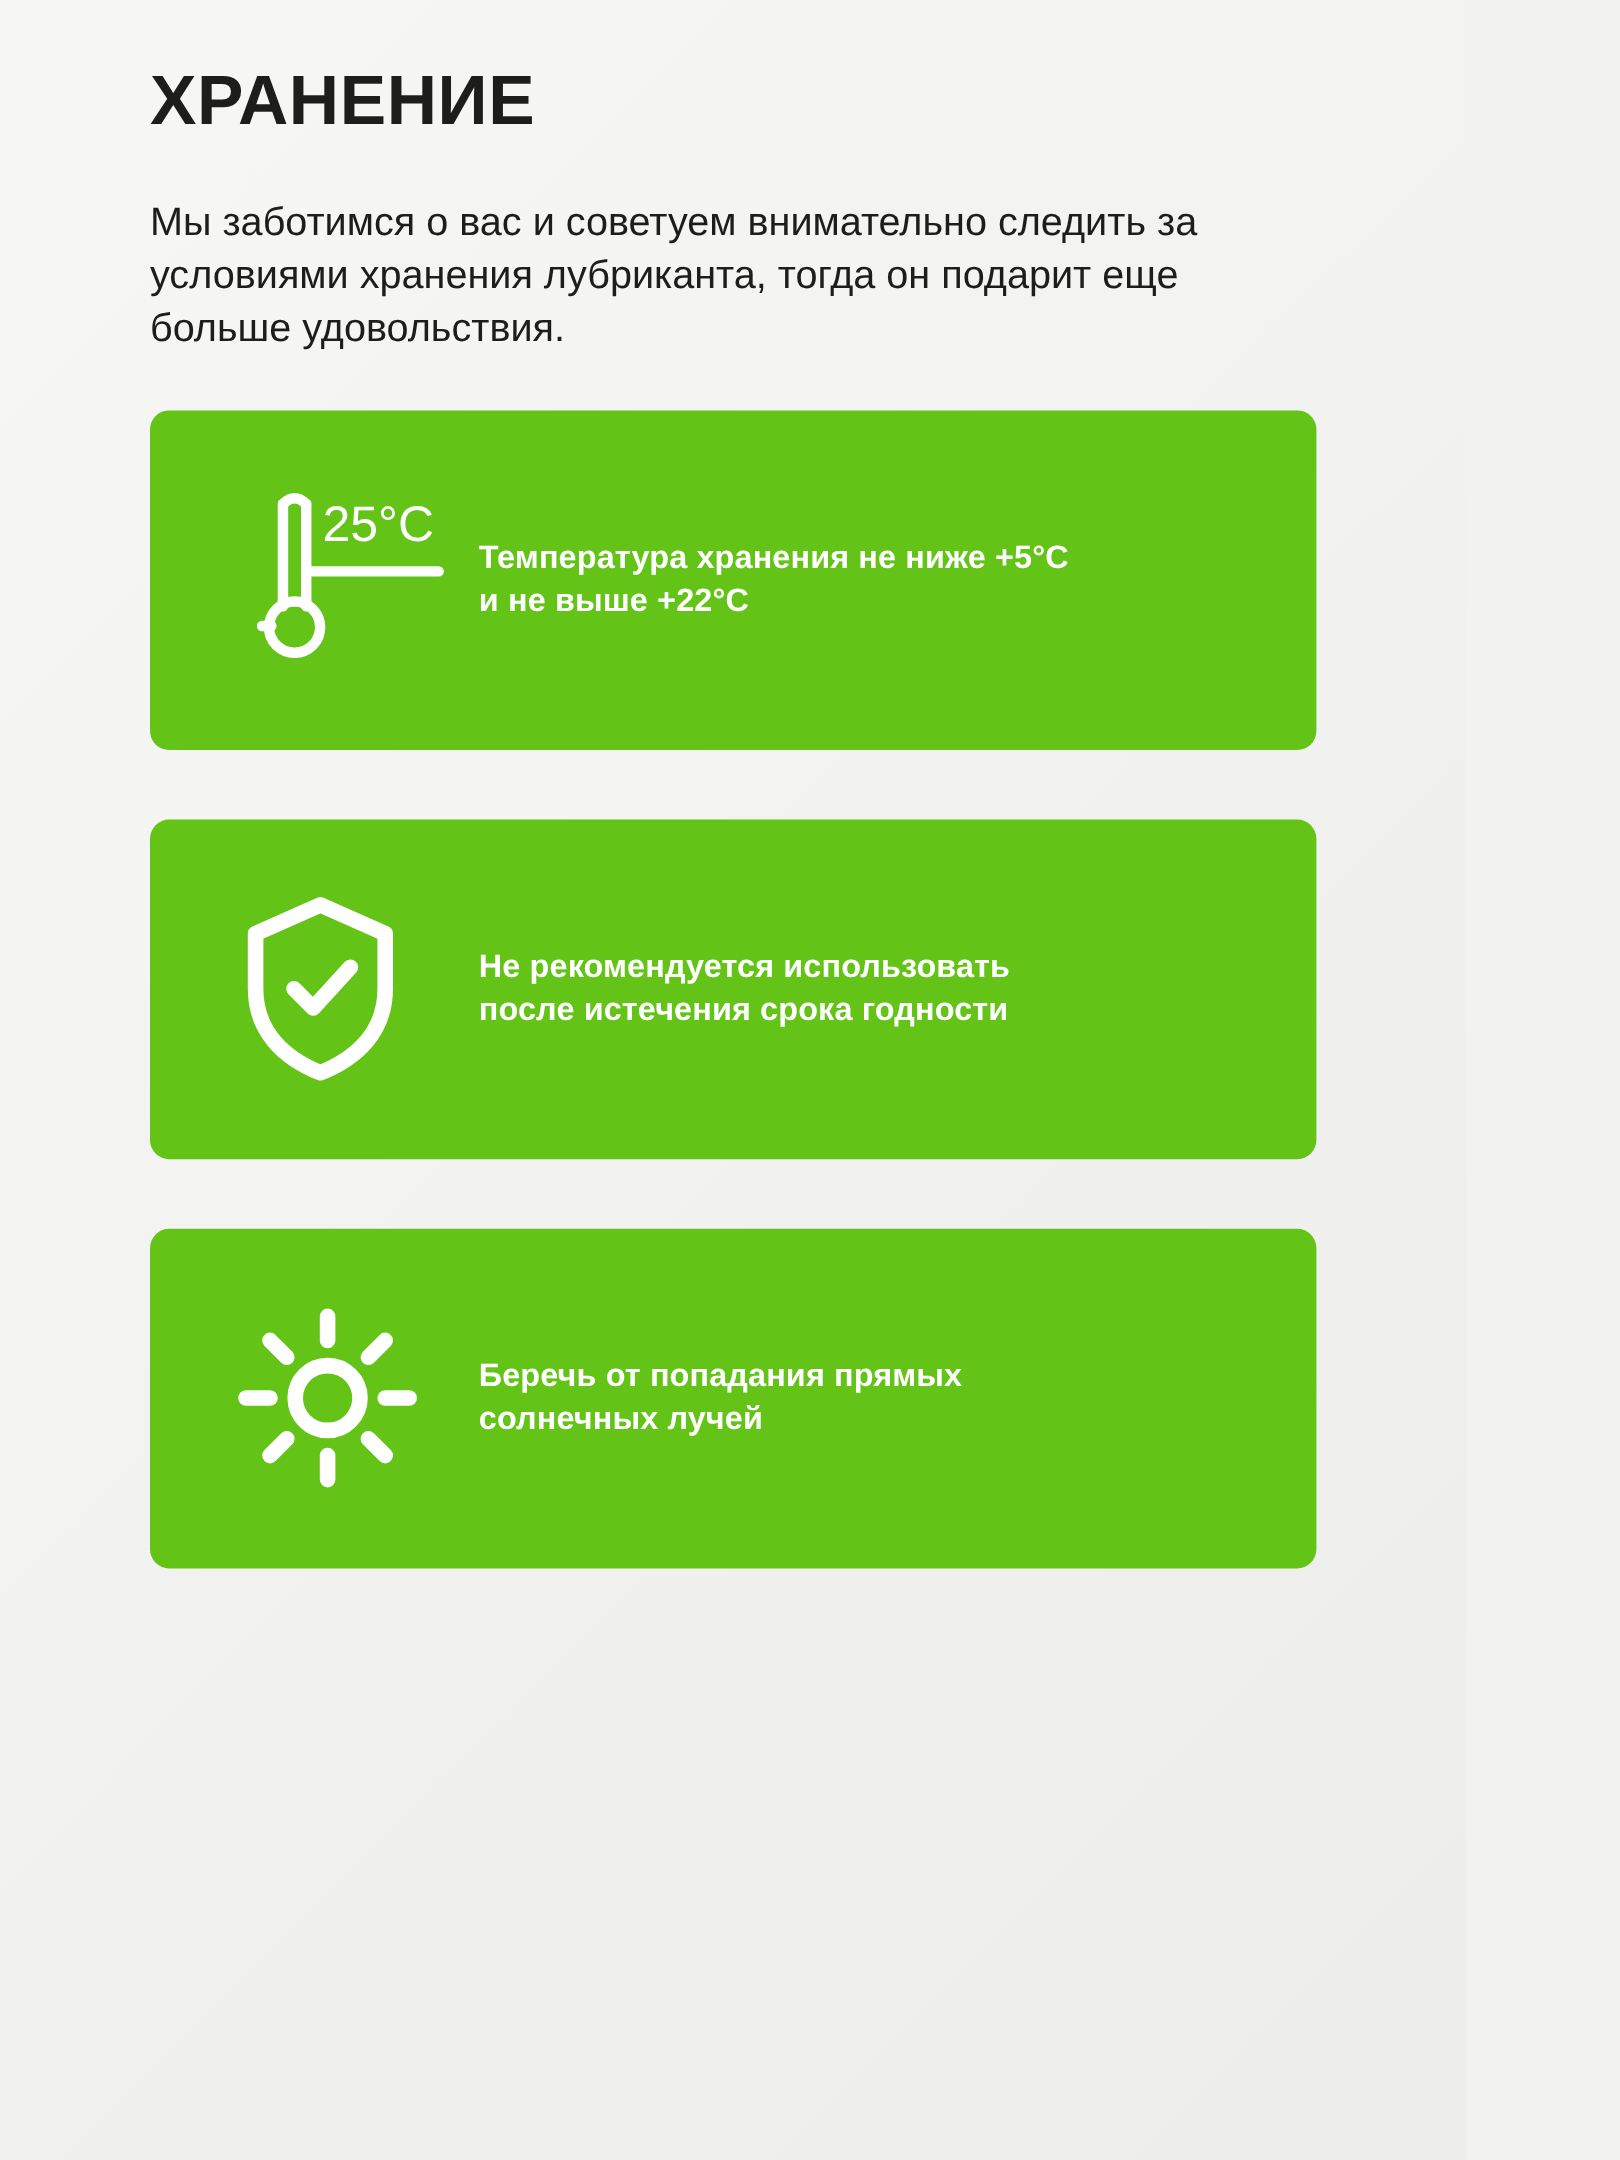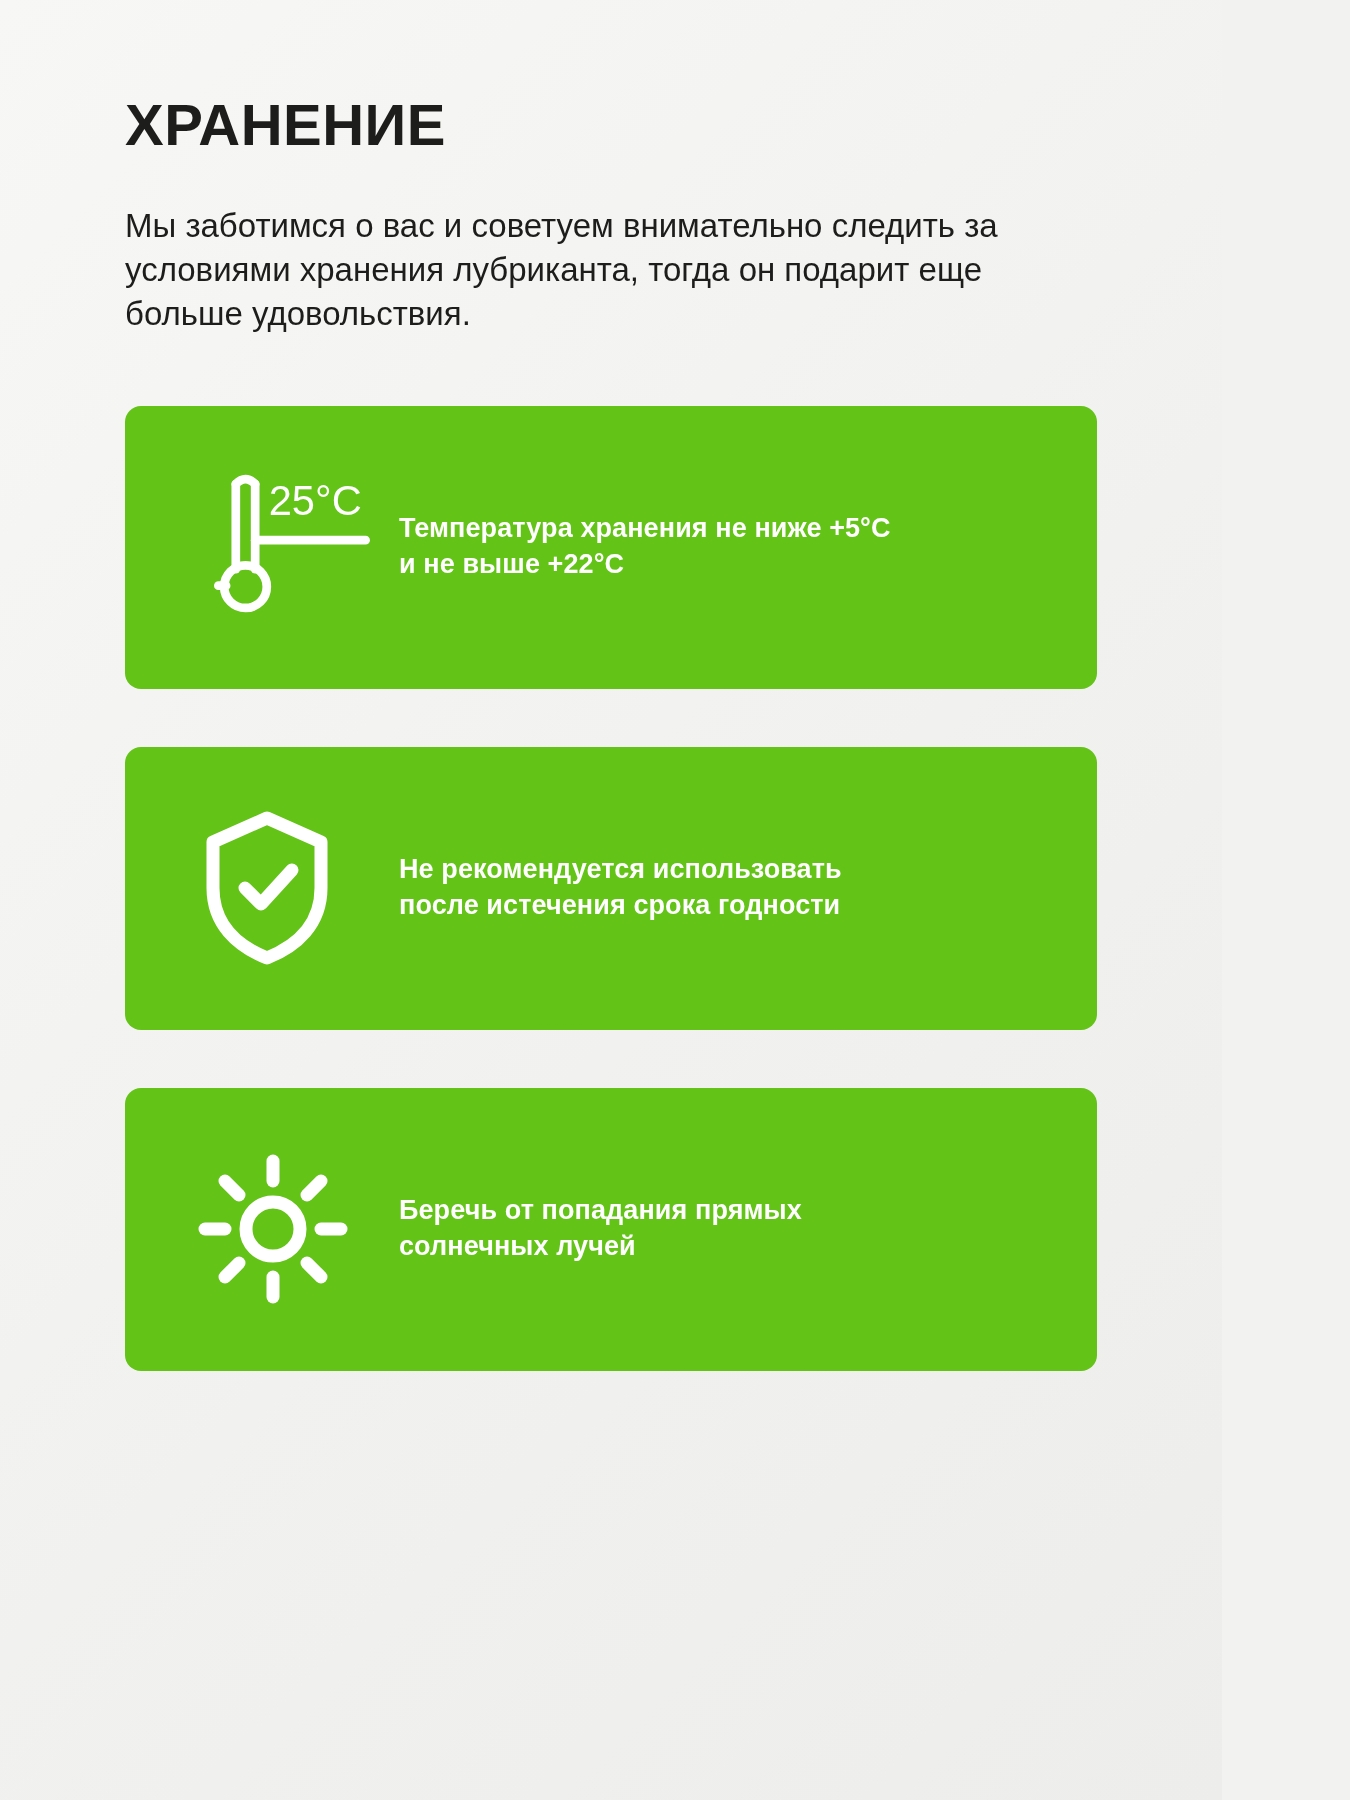--- a/index.html
+++ b/index.html
@@ -13,36 +13,36 @@
     font-family: "Liberation Sans", sans-serif;
     -webkit-font-smoothing: antialiased;
     overflow: hidden;
   }
   .page {
     position: relative;
     width: 1222px;
     height: 1800px;
     background: linear-gradient(135deg, #f7f7f5 0%, #f1f1ef 55%, #ededeb 100%);
     box-sizing: border-box;
-    padding: 95px 125px 0 125px;
+    padding: 54px 125px 0 125px;
   }
   .page-title {
     font-size: 58px;
     font-weight: bold;
     letter-spacing: 0.5px;
     color: #1d1d1b;
     margin: 0 0 48px 0;
     line-height: 1.05;
   }
   .intro {
     font-size: 33px;
     line-height: 1.33;
     color: #1d1d1b;
     max-width: 1010px;
-    margin: 0 0 70px 0;
+    margin: 0 0 47px 0;
     font-weight: normal;
   }
   .cards {
     display: flex;
     flex-direction: column;
     gap: 58px;
   }
   .card {
     position: relative;
     background: #63c317;

